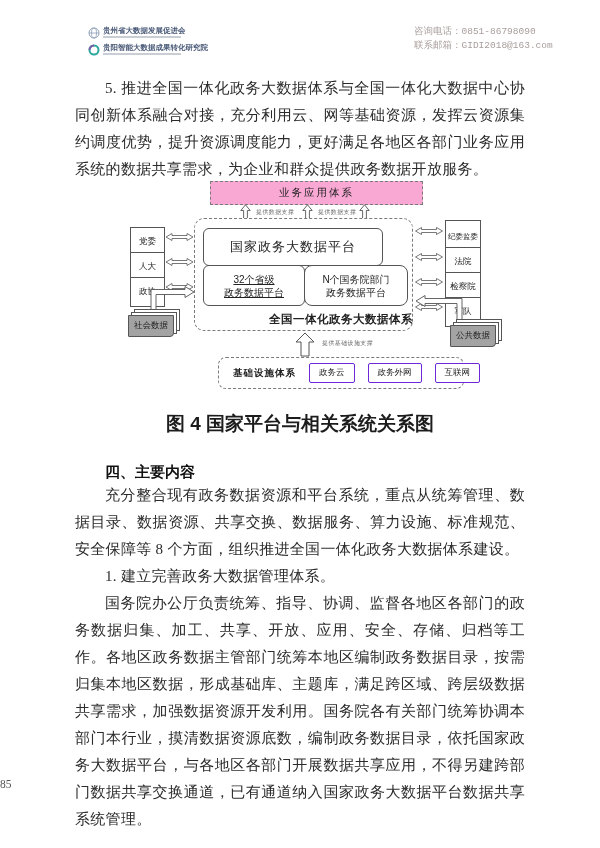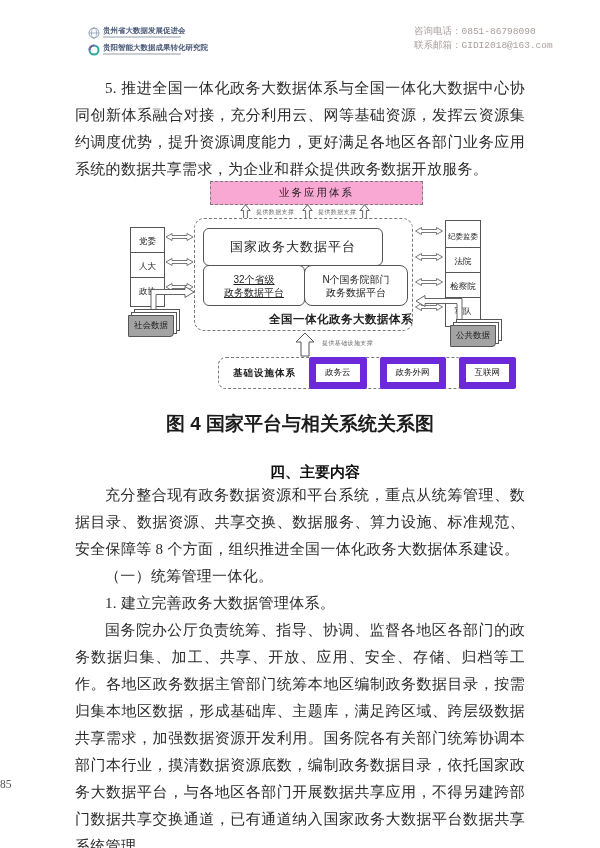--- a/index.html
+++ b/index.html
@@ -15,21 +15,21 @@
   .logo-icon { width:12px; height:12px; margin-right:3px; flex:0 0 auto; }
   .logo-text { display:flex; flex-direction:column; }
   .logo-name { font-family:"Liberation Sans","DejaVu Sans",sans-serif; font-size:7.5px; font-weight:bold; color:#4a5a78; line-height:8px; white-space:nowrap; }
   .logo-sub { width:78px; height:2px; background:#c9cdd4; margin-top:1.5px; }
   .contact { position:absolute; left:414px; top:25px; font-family:Liberation Mono, monospace; font-size:9.5px; color:#a89e9b; line-height:14px; white-space:nowrap; }
 
   
   .content { position:absolute; left:75px; top:75px; width:450px; }
   .content p { font-size:15px; line-height:27px; text-align:justify; text-indent:2em; letter-spacing:.3px; }
   .caption { margin-top:6px; text-align:center; font-family:"Liberation Sans","DejaVu Sans",sans-serif; font-weight:bold; font-size:19px; color:#1c1c1c; }
-  .section-title { margin-top:26px; font-family:"Liberation Sans","DejaVu Sans",sans-serif; font-weight:bold; font-size:15px; text-indent:2em; color:#111;text-align:center; }
+  .section-title { margin-top:26px; font-family:"Liberation Sans","DejaVu Sans",sans-serif; font-weight:bold; font-size:15px; text-indent:2em; color:#111; }
 
   
   .diagram { position:relative; height:230px; margin-top:-8px; font-family:"Liberation Sans","DejaVu Sans",sans-serif; color:#222; }
   .dbox { position:absolute; background:#fff; border:1px solid #555; display:flex; align-items:center; justify-content:center; text-align:center; }
   .dashed { border:1px dashed #7a7a7a; }
   .top-sys { left:135px; top:6px; width:213px; height:24px; font-size:10.5px; letter-spacing:2px; background:#f9a8d4; }
   .big-dash { left:119px; top:43px; width:219px; height:113px; border:1px dashed #7a7a7a; border-radius:10px; background:#fff; }
   .platform { left:128px; top:53px; width:180px; height:38px; border-radius:6px; font-size:13px; letter-spacing:1px; }
   .sub-left  { left:128px; top:90px; width:102px; height:41px; border-radius:6px; font-size:10px; line-height:13px;text-decoration:underline; }
   .sub-right { left:229px; top:90px; width:104px; height:41px; border-radius:8px; font-size:10px; line-height:13px; }
@@ -37,21 +37,21 @@
   .side-box { width:35px; height:30px; font-size:8.5px; }
   .arrow-label { position:absolute; font-size:7px; color:#666; letter-spacing:.5px; transform:scale(.85); transform-origin:left top; white-space:nowrap; }
   .svgarrow { position:absolute; display:block; }
   .docs { position:absolute; width:46px; height:22px; }
   .docs .layer { position:absolute; border:1px solid #555; background:#fff; width:100%; height:100%; }
   .docs .l1 { left:6px; top:-6px; z-index:1; }
   .docs .l2 { left:3px; top:-3px; z-index:2; }
   .docs .face { position:absolute; left:0; top:0; z-index:3; width:100%; height:100%; border:1px solid #555; background:#a3a3a3; display:flex; align-items:center; justify-content:center; font-size:8.5px; border-radius:0 0 4px 1px; }
   .infra { left:108px; top:182px; width:246px; height:32px; border-radius:8px; display:flex; align-items:center; justify-content:flex-start; padding:0 14px; gap:13px; background:#fff;margin-left:35px; }
   .infra-label { font-weight:bold; font-size:9.5px; letter-spacing:1px; white-space:nowrap; }
-  .infra-item { border:7px solid #6d28d9; background:#fff; font-size:8.5px; padding:3px 9px; white-space:nowrap; border-radius:2px; }
+  .infra-item { border:1px solid #6d28d9; background:#fff; font-size:8.5px; padding:3px 9px; white-space:nowrap; border-radius:2px; }
 
   
   .footer { position:absolute; left:0; top:778px; width:100%; font-size:11.5px; color:#555; }
 </style>
 </head>
 <body>
 
 <div class="page">
 
   <div class="logos">
@@ -176,19 +176,18 @@
         <span class="infra-item">政务云</span>
         <span class="infra-item">政务外网</span>
         <span class="infra-item">互联网</span>
       </div>
     </div>
 
     <div class="caption">图 4 国家平台与相关系统关系图</div>
 
     <div class="section-title">四、主要内容</div>
     <p>充分整合现有政务数据资源和平台系统，重点从统筹管理、数据目录、数据资源、共享交换、数据服务、算力设施、标准规范、安全保障等 8 个方面，组织推进全国一体化政务大数据体系建设。</p>
-    <p>（一）统筹管理一体化。</p>
     <p>1. 建立完善政务大数据管理体系。</p>
     <p>国务院办公厅负责统筹、指导、协调、监督各地区各部门的政务数据归集、加工、共享、开放、应用、安全、存储、归档等工作。各地区政务数据主管部门统筹本地区编制政务数据目录，按需归集本地区数据，形成基础库、主题库，满足跨区域、跨层级数据共享需求，加强数据资源开发利用。国务院各有关部门统筹协调本部门本行业，摸清数据资源底数，编制政务数据目录，依托国家政务大数据平台，与各地区各部门开展数据共享应用，不得另建跨部门数据共享交换通道，已有通道纳入国家政务大数据平台数据共享系统管理。</p>
   </div>
 
   <div class="footer">85</div>
 </div>
 
 </body></html>

